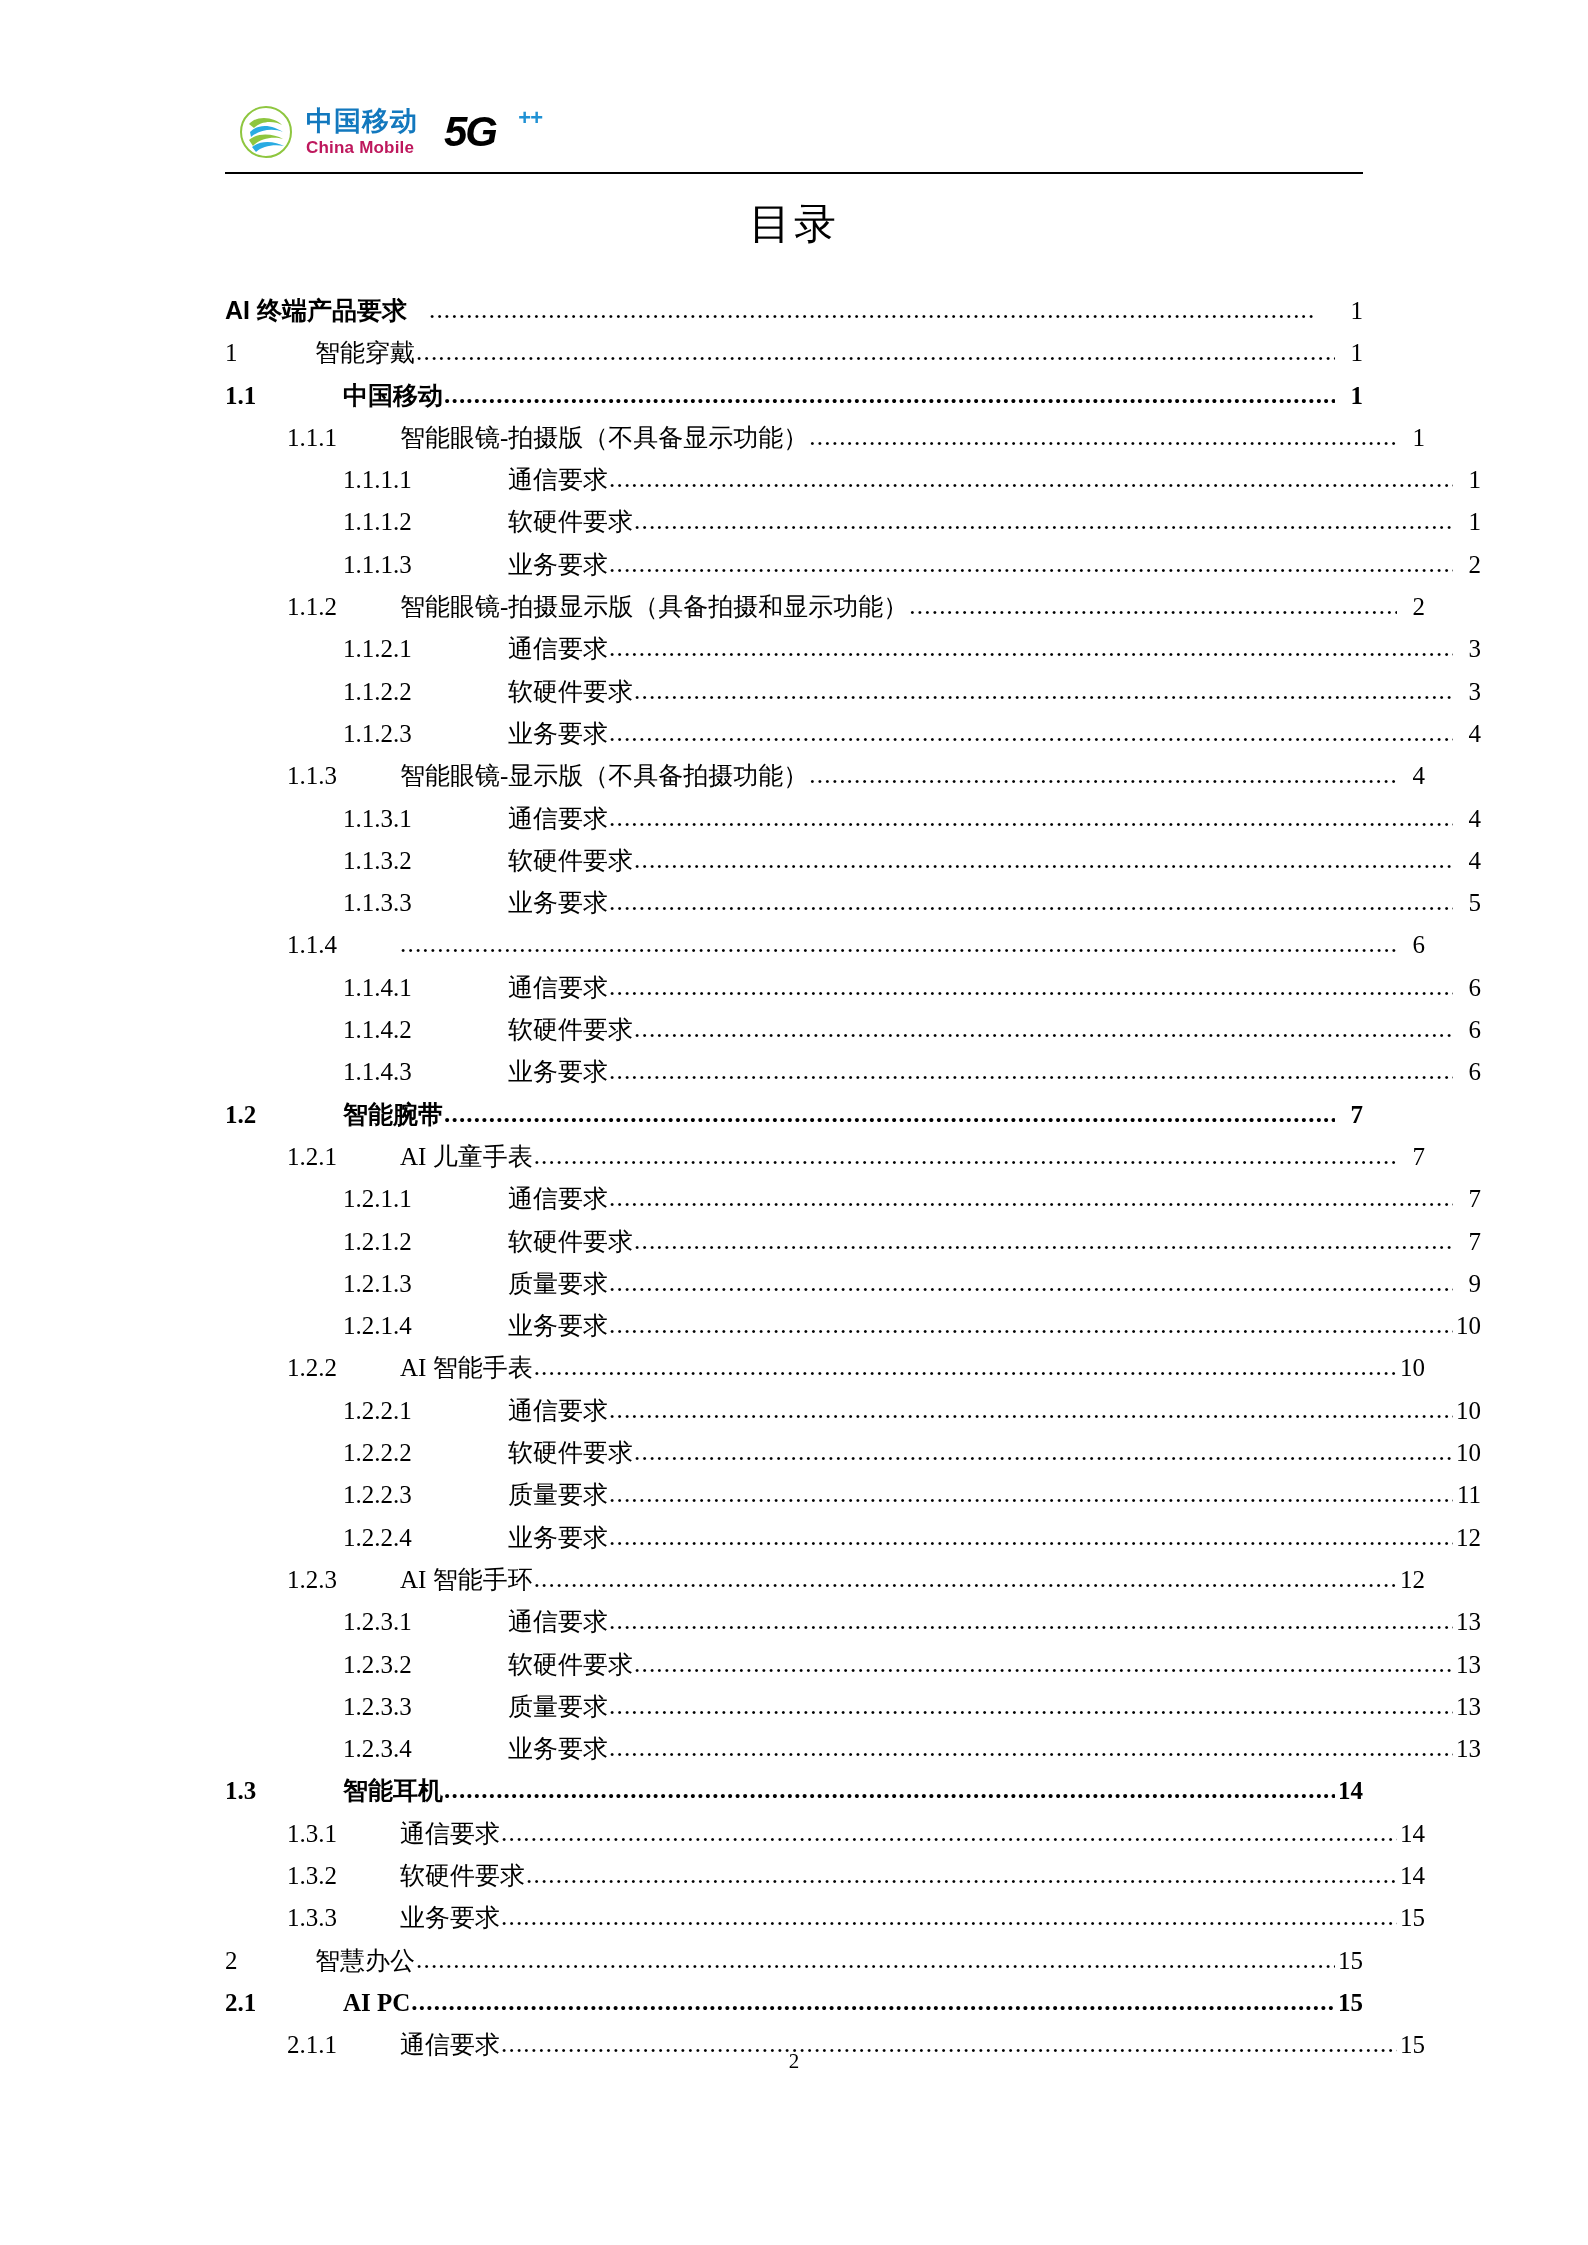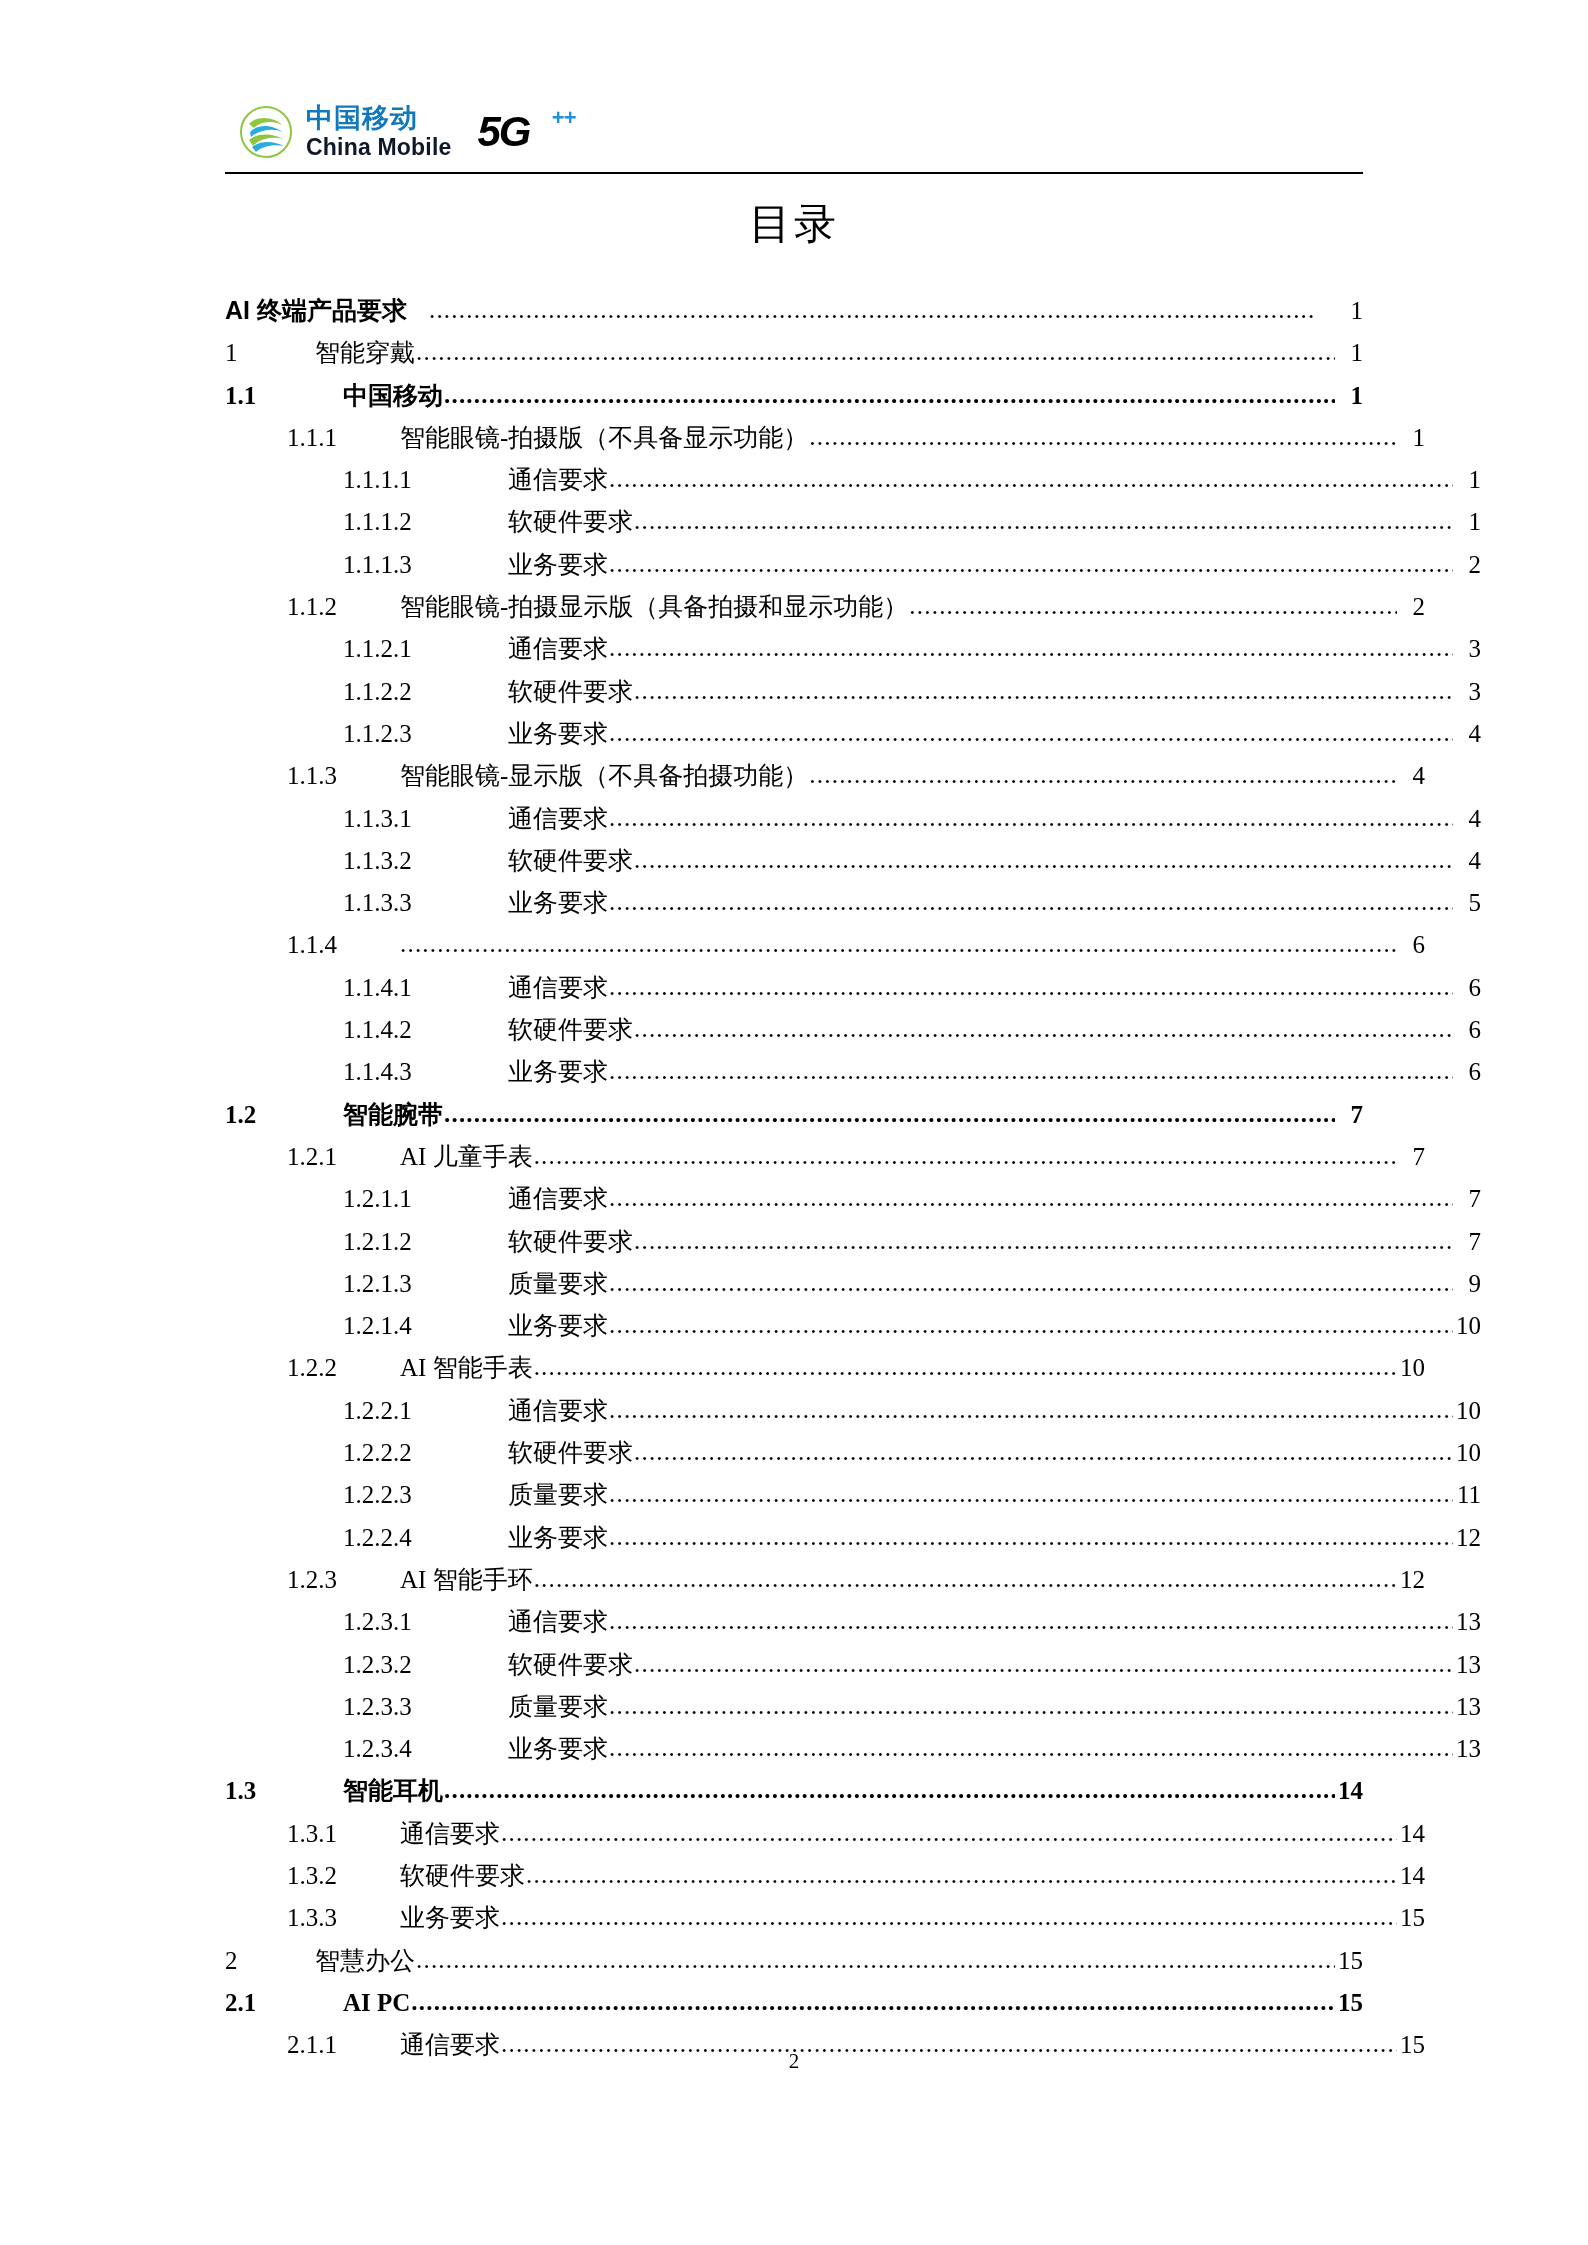--- a/index.html
+++ b/index.html
@@ -53,23 +53,23 @@
   }
   .cm-cn {
     font-family: "Liberation Sans", "DejaVu Sans", sans-serif;
     font-size: 27px;
     font-weight: 700;
     color: #1278be;
     letter-spacing: 1px;
   }
   .cm-en {
     font-family: "Liberation Sans", "DejaVu Sans", sans-serif;
-    font-size: 23px;
+    font-size: 17px;
     font-weight: 700;
-    color: #0f172a;
+    color: #be185d;
     letter-spacing: 0.2px;
     margin-top: 4px;
   }
   .fiveg {
     position: relative;
     margin-left: 12px;
     flex: none;
     width: 96px;
     height: 50px;
   }

